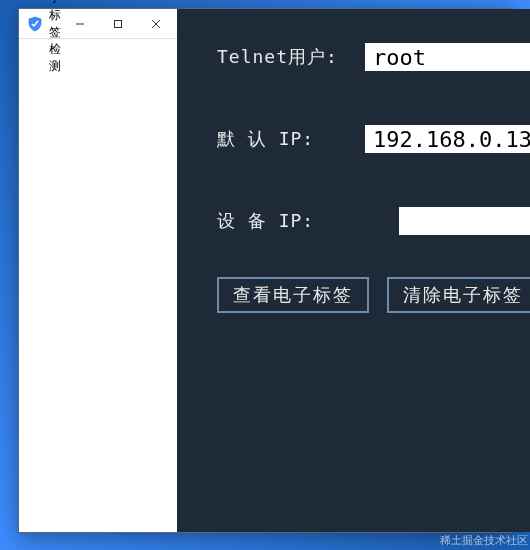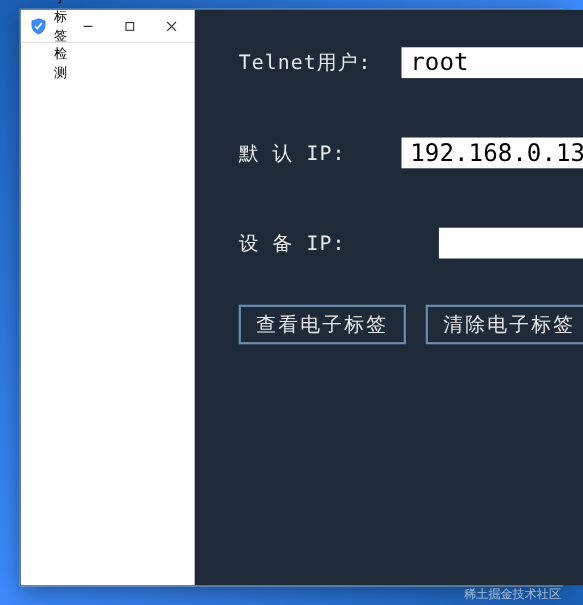--- a/index.html
+++ b/index.html
@@ -117,21 +117,21 @@
     color: #ec4899;
     font-size: 22px;
     font-weight: bold;
     font-family: Arial, sans-serif;
     letter-spacing: 1px;
     display: flex;
     align-items: flex-end;
   }
   .watermark {
     position: absolute;
-    right: 20px;
+    right: 2px;
     bottom: 2px;
     font-size: 11px;
     color: rgba(255,255,255,0.6);
     font-family: "Microsoft YaHei", sans-serif;
   }
 </style>
 </head>
 <body>
 
 <div class="window">

